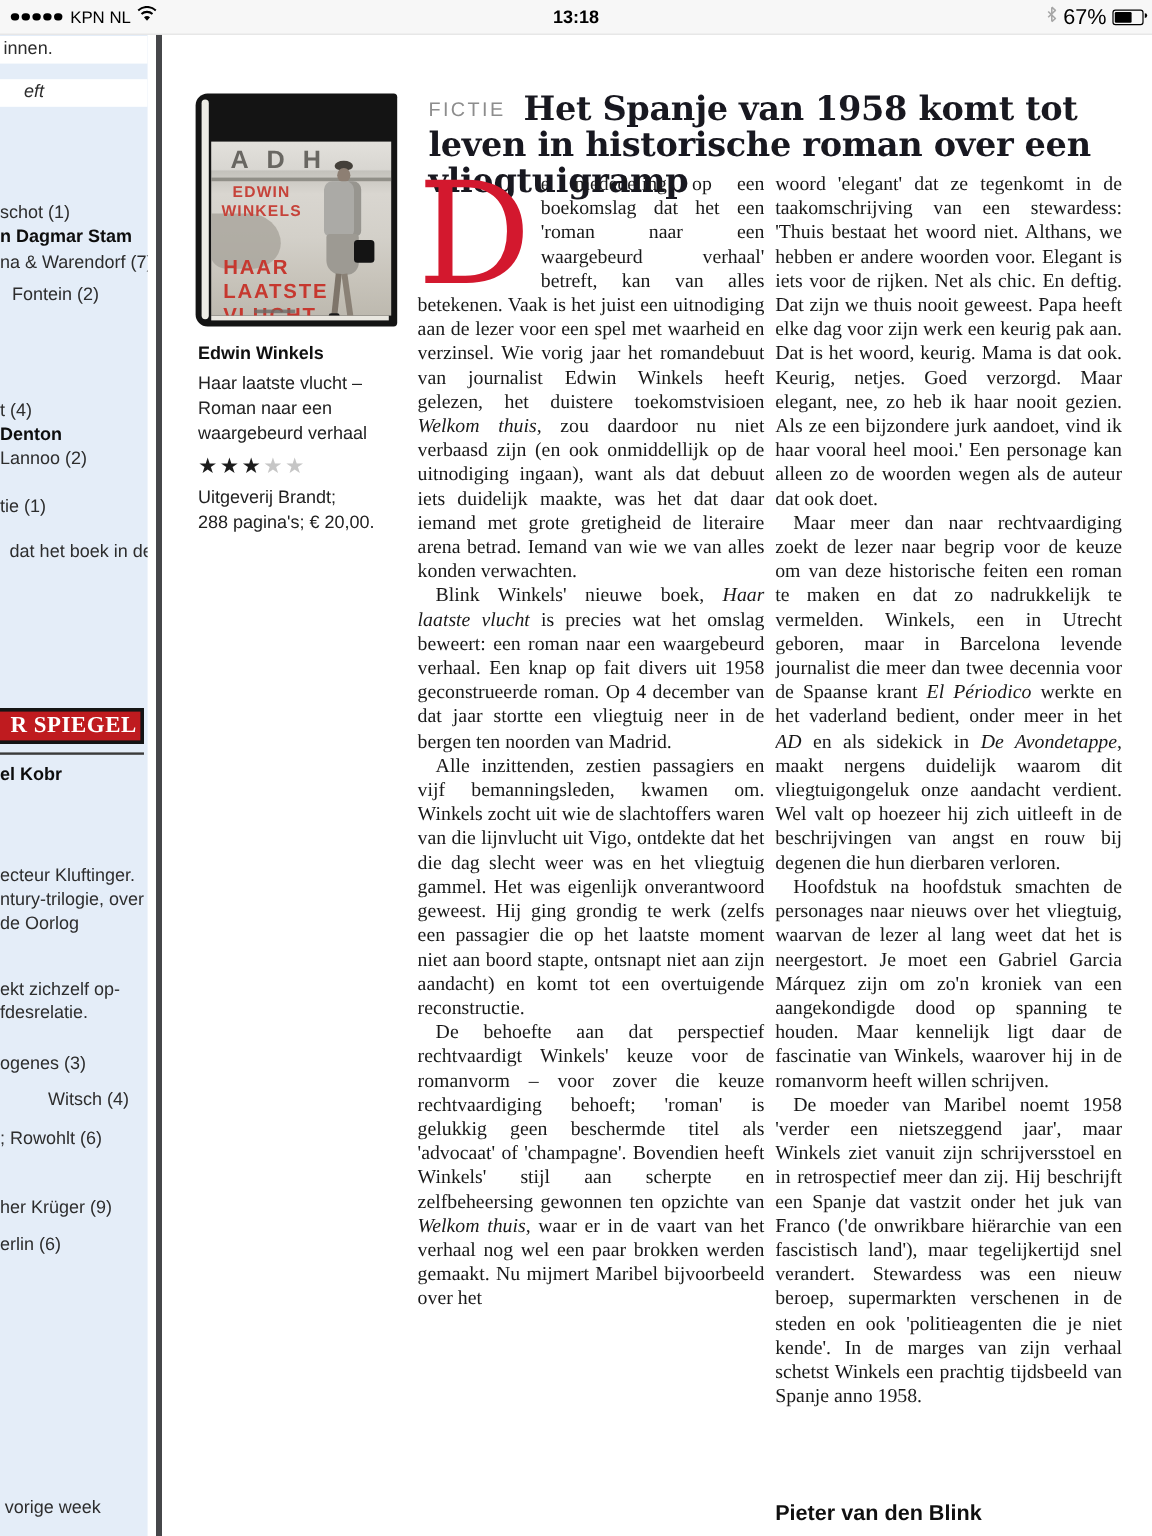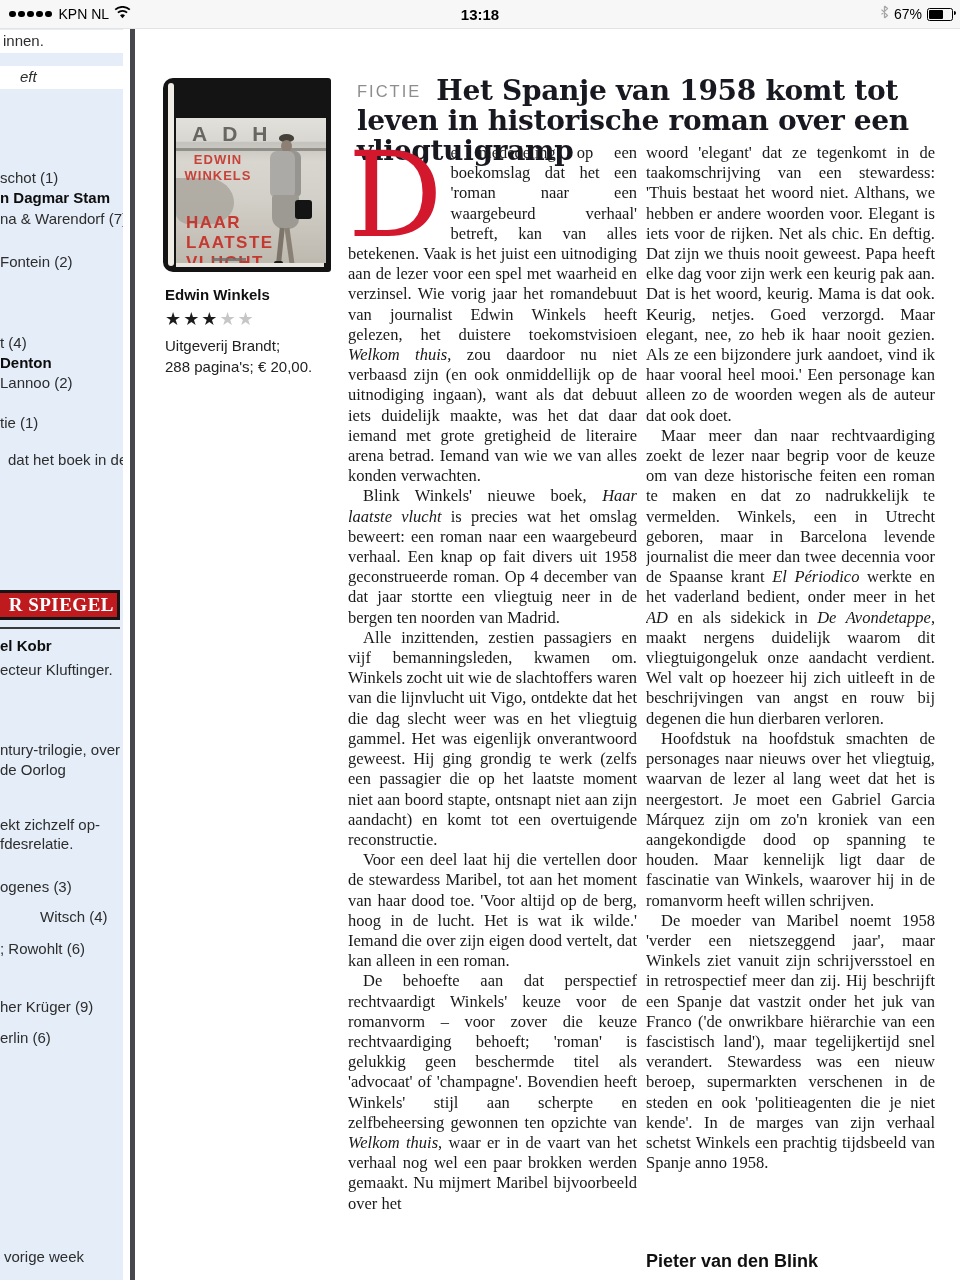--- a/index.html
+++ b/index.html
@@ -9,21 +9,21 @@
   
   .statusbar{position:absolute;left:0;top:0;width:960px;height:28px;background:#f7f7f7;
              border-bottom:1px solid #e3e3e3;z-index:30;}
   .sb-left{position:absolute;left:9px;top:0;height:28px;display:flex;align-items:center;gap:5px;}
   .dots{display:flex;align-items:center;gap:2.5px;margin-right:2px;}
   .dots i{width:6.5px;height:6.5px;border-radius:50%;background:#000;display:block;}
   .carrier{font-size:14px;color:#000;}
   .sb-time{position:absolute;left:0;right:0;top:0;height:28px;display:flex;align-items:center;
            justify-content:center;font-size:15px;font-weight:bold;color:#000;}
   .sb-right{position:absolute;right:7px;top:0;height:28px;display:flex;align-items:center;gap:5px;}
-  .batt-pct{font-size:14px;color:#000;}
+  .batt-pct{font-size:18px;color:#000;}
   .battery{position:relative;width:24px;height:11px;border:1px solid #000;border-radius:2.5px;}
   .battery .fill{position:absolute;left:1px;top:1px;bottom:1px;background:#000;border-radius:1px;}
   .battery .nub{position:absolute;right:-4px;top:2.5px;width:2.5px;height:4px;background:#000;
                 border-radius:0 2px 2px 0;}
 
   
   .sidebar{position:absolute;left:0;top:28px;width:123px;height:1252px;background:#e4edf8;overflow:hidden;}
   .sb-item{position:absolute;left:0;width:123px;font-size:15px;line-height:19px;color:#2d2d2d;
            white-space:nowrap;box-sizing:border-box;cursor:pointer;}
   .sb-item.bold{font-weight:bold;color:#0d0d0d;}
@@ -141,28 +141,28 @@
     </div>
   </div>
 
   <div class="sidebar">
     <div id="sidebar-items">
         <div class="sb-item normal white" style="top: 2px; padding-left: 3px;">innen.</div>
         <div class="sb-item italic white" style="top: 38px; padding-left: 20px;">eft</div>
         <div class="sb-item normal" style="top: 140px;">schot (1)</div>
         <div class="sb-item bold" style="top: 160px;">n Dagmar Stam</div>
         <div class="sb-item normal" style="top: 181px;">na &amp; Warendorf (7)</div>
-        <div class="sb-item normal" style="top: 224px; padding-left: 0;">Fontein (2)</div>
+        <div class="sb-item normal" style="top: 208px; padding-left: 10px;">Fontein (2)</div>
         <div class="sb-item normal" style="top: 305px;">t (4)</div>
         <div class="sb-item bold" style="top: 325px;">Denton</div>
         <div class="sb-item normal" style="top: 345px;">Lannoo (2)</div>
         <div class="sb-item normal" style="top: 385px;">tie (1)</div>
         <div class="sb-item normal" style="top: 422px; padding-left: 8px;">dat het boek in de</div>
         <div class="sb-item bold" style="top: 608px;">el Kobr</div>
-        <div class="sb-item normal" style="top: 632px;">ecteur Kluftinger.</div>
+        <div class="sb-item normal" style="top: 692px;">ecteur Kluftinger.</div>
         <div class="sb-item normal" style="top: 712px;">ntury-trilogie, over</div>
         <div class="sb-item normal" style="top: 732px;">de Oorlog</div>
         <div class="sb-item normal" style="top: 787px;">ekt zichzelf op-</div>
         <div class="sb-item normal" style="top: 806px;">fdesrelatie.</div>
         <div class="sb-item normal" style="top: 849px;">ogenes (3)</div>
         <div class="sb-item normal" style="top: 879px; margin-left: 40px;">Witsch (4)</div>
         <div class="sb-item normal" style="top: 911px;">; Rowohlt (6)</div>
         <div class="sb-item normal" style="top: 969px;">her Krüger (9)</div>
         <div class="sb-item normal" style="top: 1000px;">erlin (6)</div>
         <div class="sb-item normal" style="top: 1219px; padding-left: 4px;">vorige week</div>
@@ -198,34 +198,34 @@
         <div class="cv-title">HAAR LAATSTE VLUCHT</div>
         <div class="cv-roman">ROMAN</div>
         <div class="cv-sub">NAAR EEN WAARGEBEURD VERHAAL</div>
         <div class="cv-pubmark"></div>
       </div>
     </div>
   </div>
 
   <div class="meta">
     <div class="meta-author">Edwin Winkels</div>
+    <div class="meta-title">Haar laatste vlucht – Roman naar een waargebeurd verhaal</div>
     <div class="stars" id="stars"><span class="star filled">★</span><span class="star filled">★</span><span class="star filled">★</span><span class="star">★</span><span class="star">★</span></div>
     <div class="meta-pub">Uitgeverij Brandt;</div>
     <div class="meta-price">288 pagina's; € 20,00.</div>
   </div>
 
   <div class="article-header">
     <span class="kicker">FICTIE</span><span class="title">Het Spanje van 1958 komt tot leven in historische roman over een vliegtuigramp</span>
   </div>
 
   <div class="col col1" id="col1" lang="nl">
       <p><span class="dropcap">D</span><span>e mededeling op een boekomslag dat het een 'roman naar een waargebeurd verhaal' betreft, kan van alles betekenen. Vaak is het juist een uitnodiging aan de lezer voor een spel met waarheid en verzinsel. Wie vorig jaar het romandebuut van journalist Edwin Winkels heeft gelezen, het duistere toekomstvisioen </span><span class="it">Welkom thuis</span><span>, zou daardoor nu niet verbaasd zijn (en ook onmiddellijk op de uitnodiging ingaan), want als dat debuut iets duidelijk maakte, was het dat daar iemand met grote gretigheid de literaire arena betrad. Iemand van wie we van alles konden verwachten.</span></p>
       <p class="ind"><span>Blink Winkels' nieuwe boek, </span><span class="it">Haar laatste vlucht</span><span> is precies wat het omslag beweert: een roman naar een waargebeurd verhaal. Een knap op fait divers uit 1958 geconstrueerde roman. Op 4 december van dat jaar stortte een vliegtuig neer in de bergen ten noorden van Madrid.</span></p>
       <p class="ind"><span>Alle inzittenden, zestien passagiers en vijf bemanningsleden, kwamen om. Winkels zocht uit wie de slachtoffers waren van die lijnvlucht uit Vigo, ontdekte dat het die dag slecht weer was en het vliegtuig gammel. Het was eigenlijk onverantwoord geweest. Hij ging grondig te werk (zelfs een passagier die op het laatste moment niet aan boord stapte, ontsnapt niet aan zijn aandacht) en komt tot een overtuigende reconstructie.</span></p>
-      <p class="ind"><span>Voor een deel laat hij die vertellen door de stewardess Maribel, tot aan het moment van haar dood toe. 'Voor altijd op de berg, hoog in de lucht. Het is wat ik wilde.' Iemand die over zijn eigen dood vertelt, dat kan alleen in een roman.</span></p>
       <p class="ind"><span>De behoefte aan dat perspectief rechtvaardigt Winkels' keuze voor de romanvorm – voor zover die keuze rechtvaardiging behoeft; 'roman' is gelukkig geen beschermde titel als 'advocaat' of 'champagne'. Bovendien heeft Winkels' stijl aan scherpte en zelfbeheersing gewonnen ten opzichte van </span><span class="it">Welkom thuis</span><span>, waar er in de vaart van het verhaal nog wel een paar brokken werden gemaakt. Nu mijmert Maribel bijvoorbeeld over het</span></p>
     </div>
   <div class="col col2" id="col2" lang="nl">
       <p><span>woord 'elegant' dat ze tegenkomt in de taakomschrijving van een stewardess: 'Thuis bestaat het woord niet. Althans, we hebben er andere woorden voor. Elegant is iets voor de rijken. Net als chic. En deftig. Dat zijn we thuis nooit geweest. Papa heeft elke dag voor zijn werk een keurig pak aan. Dat is het woord, keurig. Mama is dat ook. Keurig, netjes. Goed verzorgd. Maar elegant, nee, zo heb ik haar nooit gezien. Als ze een bijzondere jurk aandoet, vind ik haar vooral heel mooi.' Een personage kan alleen zo de woorden wegen als de auteur dat ook doet.</span></p>
       <p class="ind"><span>Maar meer dan naar rechtvaardiging zoekt de lezer naar begrip voor de keuze om van deze historische feiten een roman te maken en dat zo nadrukkelijk te vermelden. Winkels, een in Utrecht geboren, maar in Barcelona levende journalist die meer dan twee decennia voor de Spaanse krant </span><span class="it">El Périodico</span><span> werkte en het vaderland bedient, onder meer in het </span><span class="it">AD</span><span> en als sidekick in </span><span class="it">De Avondetappe</span><span>, maakt nergens duidelijk waarom dit vliegtuigongeluk onze aandacht verdient. Wel valt op hoezeer hij zich uitleeft in de beschrijvingen van angst en rouw bij degenen die hun dierbaren verloren.</span></p>
       <p class="ind"><span>Hoofdstuk na hoofdstuk smachten de personages naar nieuws over het vliegtuig, waarvan de lezer al lang weet dat het is neergestort. Je moet een Gabriel Garcia Márquez zijn om zo'n kroniek van een aangekondigde dood op spanning te houden. Maar kennelijk ligt daar de fascinatie van Winkels, waarover hij in de romanvorm heeft willen schrijven.</span></p>
       <p class="ind"><span>De moeder van Maribel noemt 1958 'verder een nietszeggend jaar', maar Winkels ziet vanuit zijn schrijversstoel en in retrospectief meer dan zij. Hij beschrijft een Spanje dat vastzit onder het juk van Franco ('de onwrikbare hiërarchie van een fascistisch land'), maar tegelijkertijd snel verandert. Stewardess was een nieuw beroep, supermarkten verschenen in de steden en ook 'politieagenten die je niet kende'. In de marges van zijn verhaal schetst Winkels een prachtig tijdsbeeld van Spanje anno 1958.</span></p>
     </div>
 
   <div class="byline">Pieter van den Blink</div>

